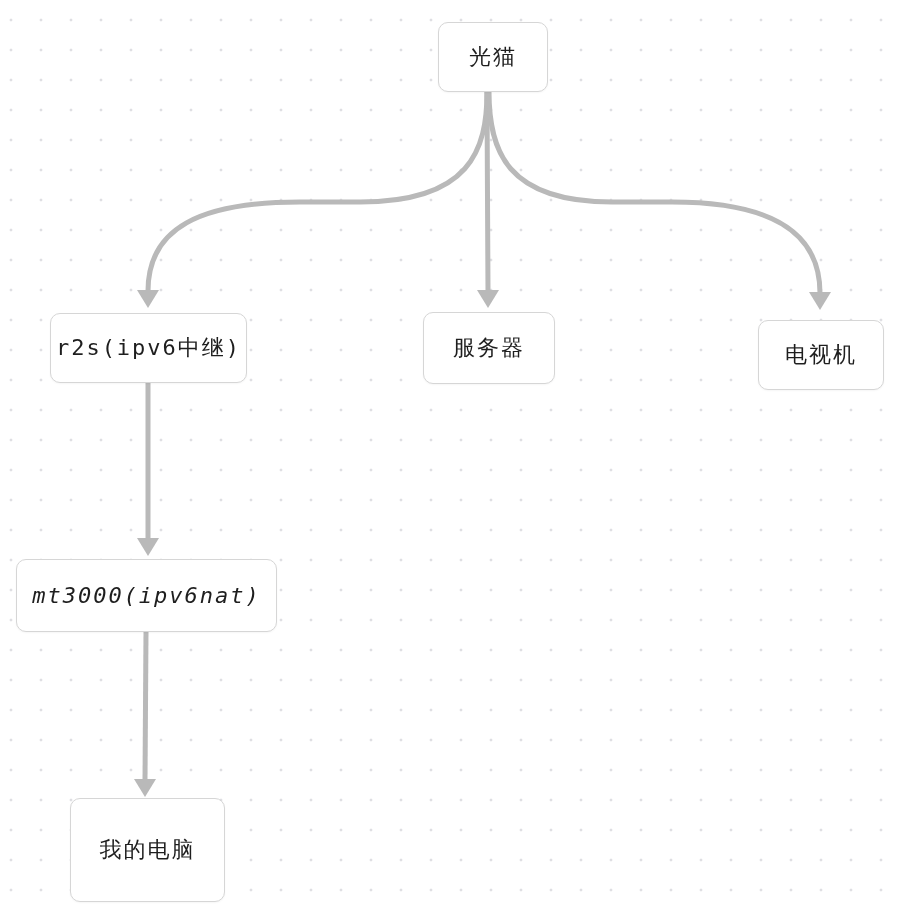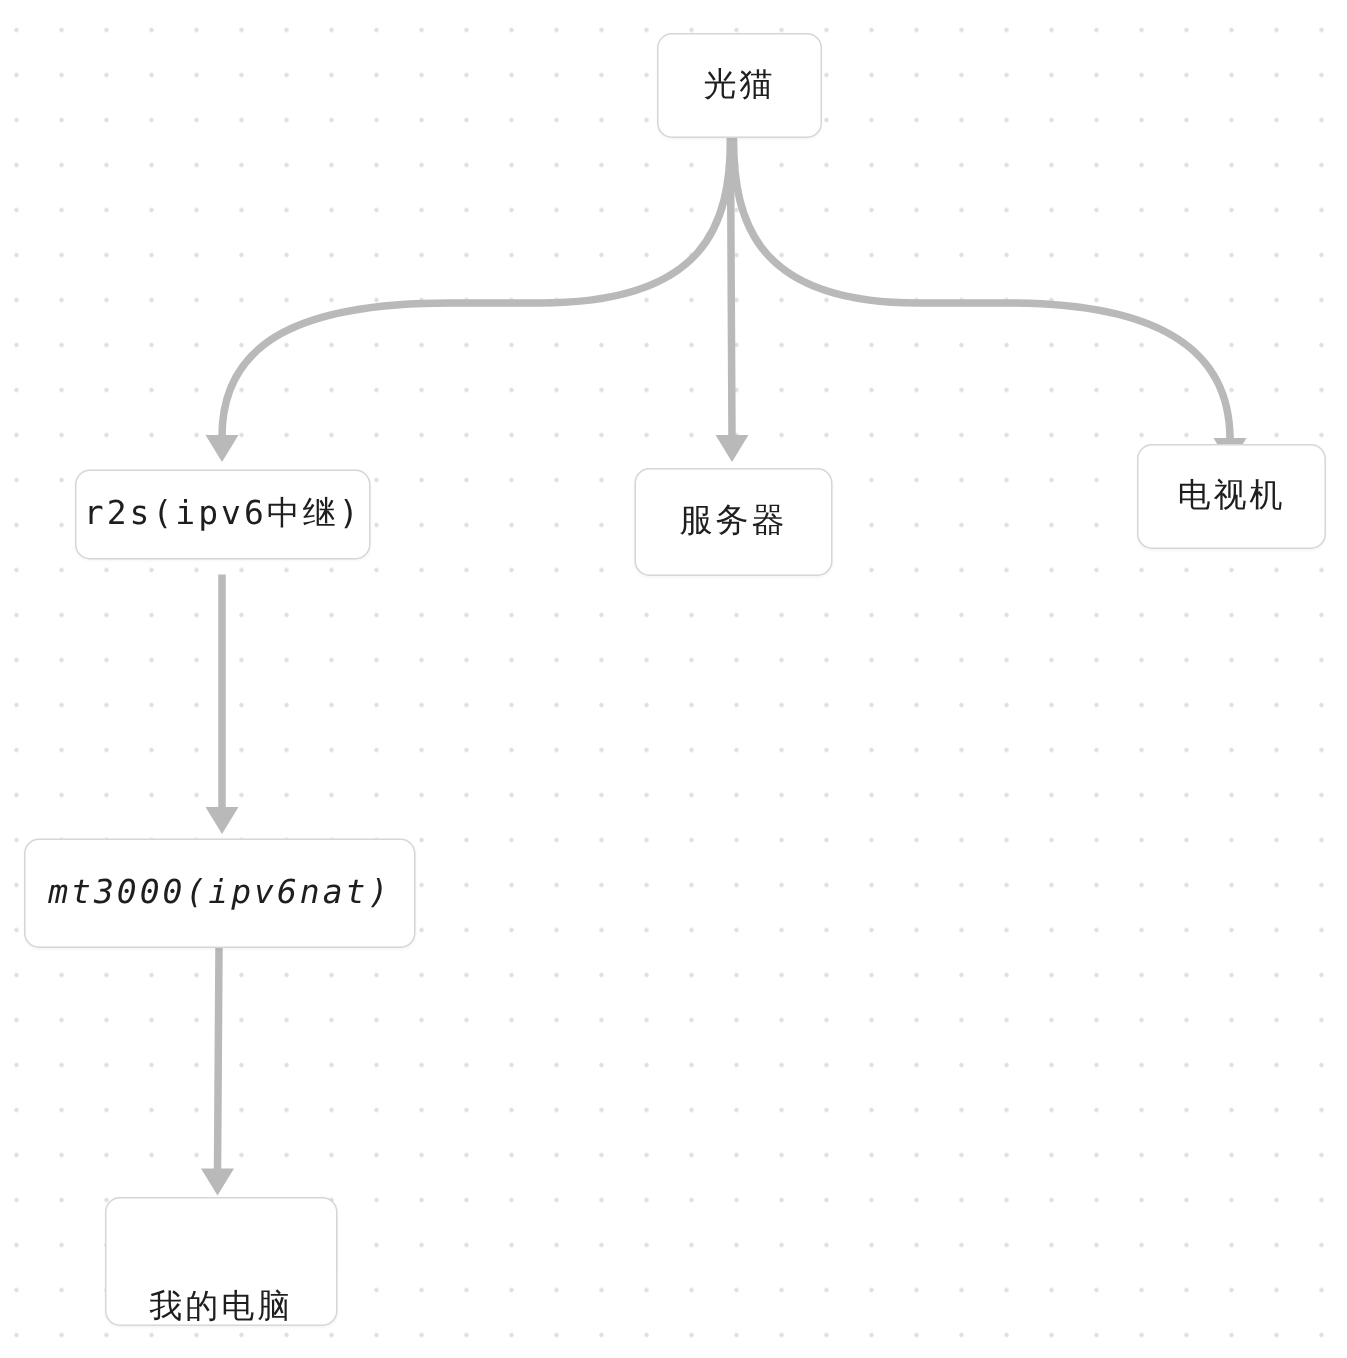--- a/index.html
+++ b/index.html
@@ -71,33 +71,33 @@
     <g>
       <path class="edge-path" d="M 146 632 L 145 780"></path>
       <polygon class="arrowhead" points="134,779 156,779 145,797"></polygon>
     </g>
   </svg>
 
   <div class="node" style="left:438px;top:22px;width:110px;height:70px;">
     <span class="node-label">光猫</span>
   </div>
 
-  <div class="node" style="left:50px;top:313px;width:197px;height:60px;">
+  <div class="node" style="left:50px;top:313px;width:197px;height:70px;">
     <span class="node-label">r2s(ipv6中继)</span>
   </div>
 
   <div class="node" style="left:423px;top:312px;width:132px;height:72px;">
     <span class="node-label">服务器</span>
   </div>
 
-  <div class="node" style="left:758px;top:296px;width:126px;height:70px;border-radius:10px;">
+  <div class="node" style="left:758px;top:320px;width:126px;height:70px;border-radius:10px;">
     <span class="node-label">电视机</span>
   </div>
 
   <div class="node" style="left:16px;top:559px;width:261px;height:73px;font-style:italic;">
     <span class="node-label">mt3000(ipv6nat)</span>
   </div>
 
-  <div class="node" style="left:70px;top:798px;width:155px;height:86px;align-items:flex-end;">
+  <div class="node" style="left:70px;top:798px;width:155px;height:104px;">
     <span class="node-label">我的电脑</span>
   </div>
 
 </div>
 
 </body></html>

